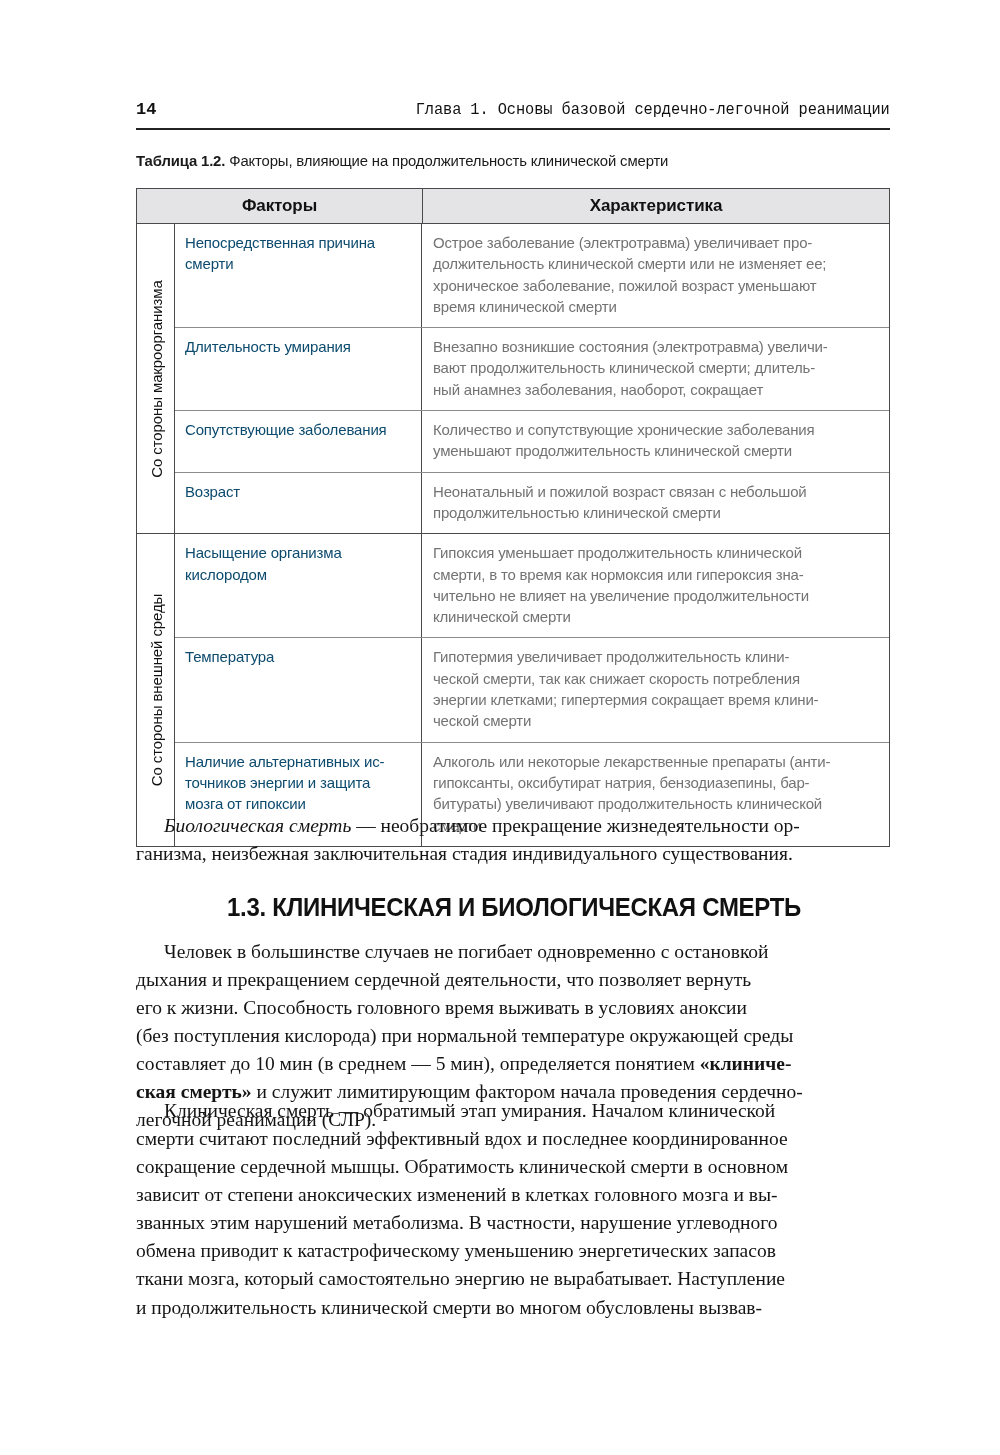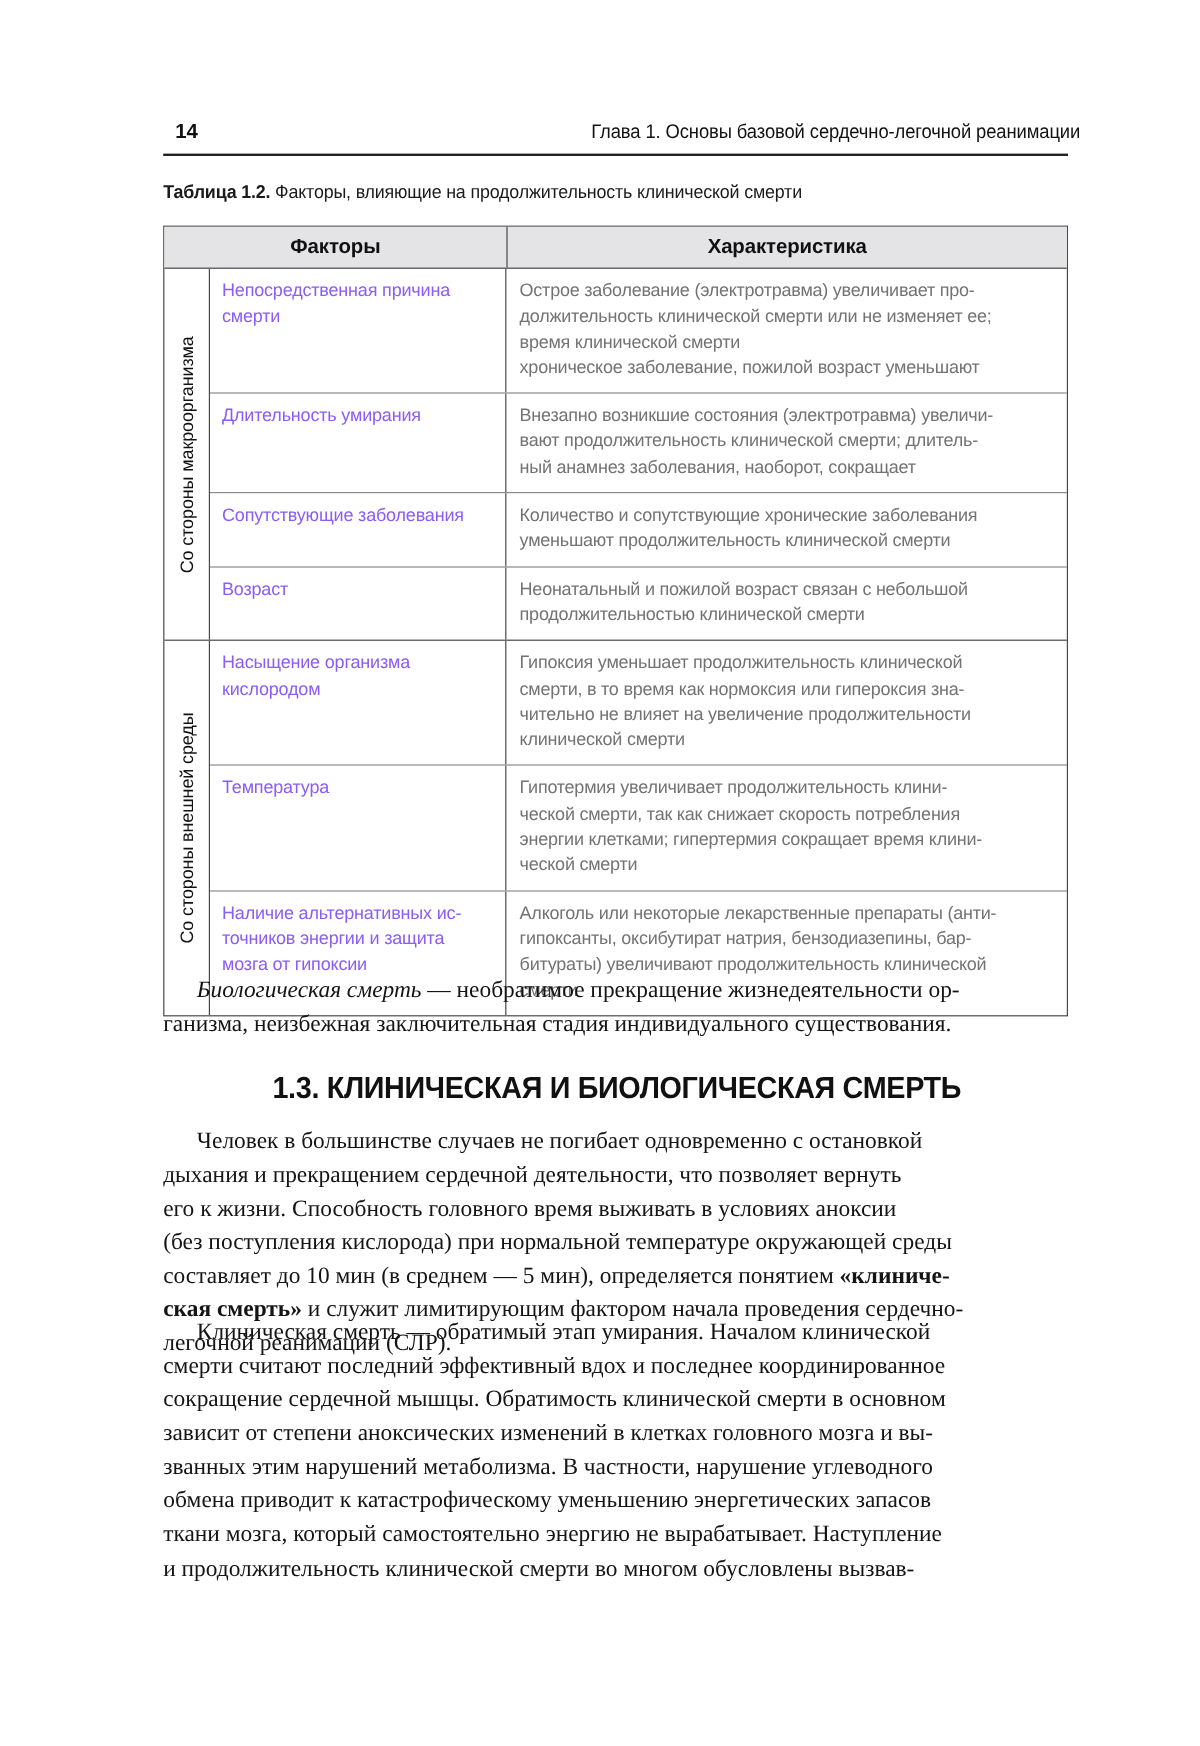--- a/index.html
+++ b/index.html
@@ -26,22 +26,21 @@
 
   
   .runhead {
     position: absolute;
     left: 136px;
     top: 100px;
     width: 754px;
     display: flex;
     align-items: center;
     justify-content: space-between;
-    font-family: Liberation Sans, sans-serif;
-    margin-left: 10px;
+    font-family: Liberation Mono, monospace;
   }
   .folio {
     font-size: 17px;
     font-weight: bold;
     color: #111;
     letter-spacing: 0px;
   }
   .runhead-title {
     font-size: 16.5px;
     color: #111;
@@ -147,21 +146,21 @@
     border-top: 1.1px solid #8c8c8c;
   }
   .cell-factor {
     width: 247px;
     flex: 0 0 247px;
     border-right: 1.4px solid #4a4a4a;
     box-sizing: border-box;
     padding: 8px 8px 10px 10px;
     font-size: 15px;
     line-height: 1.42;
-    color: #8b5cf6;
+    color: #0c4a6e;
     letter-spacing: -0.15px;
   }
   .cell-char {
     flex: 1;
     box-sizing: border-box;
     padding: 8px 8px 10px 11px;
     font-size: 15px;
     line-height: 1.42;
     color: #737373;
     letter-spacing: -0.2px;
@@ -236,22 +235,22 @@
       <div class="group-rows">
 
         <div class="trow">
           <div class="cell-factor">
             <span class="ln">Непосредственная причина</span>
             <span class="ln">смерти</span>
           </div>
           <div class="cell-char">
             <span class="ln">Острое заболевание (электротравма) увеличивает про-</span>
             <span class="ln">должительность клинической смерти или не изменяет ее;</span>
+            <span class="ln">хроническое заболевание, пожилой возраст уменьшают</span>
             <span class="ln">время клинической смерти</span>
-            <span class="ln">хроническое заболевание, пожилой возраст уменьшают</span>
           </div>
         </div>
 
         <div class="trow">
           <div class="cell-factor">
             <span class="ln">Длительность умирания</span>
           </div>
           <div class="cell-char">
             <span class="ln">Внезапно возникшие состояния (электротравма) увеличи-</span>
             <span class="ln">вают продолжительность клинической смерти; длитель-</span>

